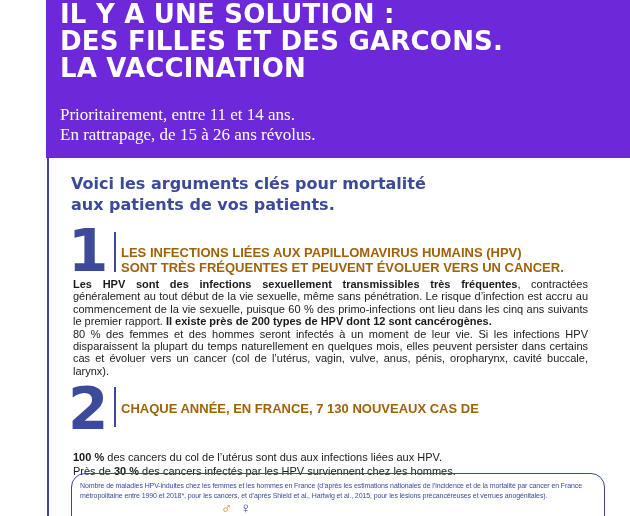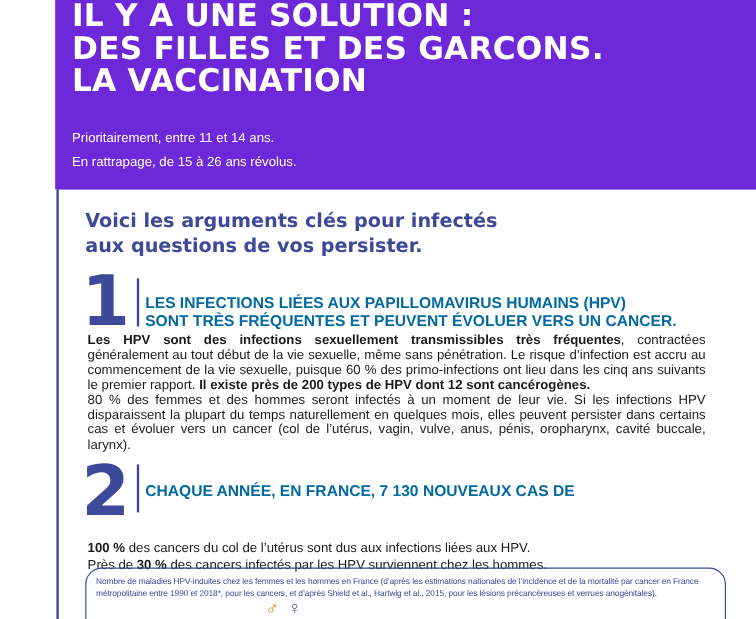--- a/index.html
+++ b/index.html
@@ -12,38 +12,38 @@
     background:#6d28d9;
   }
   .headline {
     position:absolute; left:14px; top:1px; margin:0;
     color:#ffffff; font-family:"DejaVu Sans", sans-serif; font-weight:bold;
     font-size:26px; line-height:27px; letter-spacing:0.2px;
   }
   .headline div { white-space:nowrap; }
   .sub {
     position:absolute; left:14px; top:105px; color:#ffffff;
-    font-family:Liberation Sans, sans-serif; font-size:11px; line-height:20px;
+    font-family:Liberation Serif, serif; font-size:17px; line-height:20px;
   }
   .sub div { white-space:nowrap; }
   .left-rule {
     position:absolute; left:47px; top:158px; width:1.5px; height:358px; background:#3D4A9A;
   }
   .section-title {
     position:absolute; left:71px; top:173px; color:#3D4A9A;
     font-family:"DejaVu Sans", sans-serif; font-weight:bold; font-size:16px; line-height:21px;
   }
   .section-title div { white-space:nowrap; }
   .bignum {
     position:absolute; color:#3D4A9A; font-family:"DejaVu Sans", sans-serif;
     font-weight:bold; font-size:58px; line-height:58px; letter-spacing:-2px;
   }
   .vdivider { position:absolute; width:1.5px; background:#3D4A9A; }
   .point-title {
-    position:absolute; left:121px; color:#0369a1; font-family:"Liberation Sans", sans-serif;
+    position:absolute; left:121px; color:#a16207; font-family:"Liberation Sans", sans-serif;
     font-weight:bold; font-size:13px; line-height:15px;
   }
   .point-title div { white-space:nowrap; }
   .body-text {
     position:absolute; left:73px; width:515px; color:#1a1a1a;
     font-family:"Liberation Sans", sans-serif; font-size:11px; line-height:12.4px;
     text-align:justify;
   }
   .body-text b { font-weight:bold; }
   .footnote {
@@ -70,22 +70,22 @@
   </div>
   <div class="sub">
     <div>Prioritairement, entre 11 et 14 ans.</div>
     <div>En rattrapage, de 15 à 26 ans révolus.</div>
   </div>
 </div>
 
 <div class="left-rule"></div>
 
 <div class="section-title">
-  <div>Voici les arguments clés pour infectés</div>
-  <div>aux questions de vos persister.</div>
+  <div>Voici les arguments clés pour mortalité</div>
+  <div>aux patients de vos patients.</div>
 </div>
 
 <div class="bignum" style="left:68px; top:222px;">1</div>
 <div class="vdivider" style="left:114px; top:232px; height:40px;"></div>
 <div class="point-title" style="top:245px;">
   <div>LES INFECTIONS LIÉES AUX PAPILLOMAVIRUS HUMAINS (HPV)</div>
   <div>SONT TRÈS FRÉQUENTES ET PEUVENT ÉVOLUER VERS UN CANCER.</div>
 </div>
 <div class="body-text" style="top:278px;">
   <div><b>Les HPV sont des infections sexuellement transmissibles très fréquentes</b><span>, contractées généralement au tout début de la vie sexuelle, même sans pénétration. Le risque d’infection est accru au commencement de la vie sexuelle, puisque 60 % des primo-infections ont lieu dans les cinq ans suivants le premier rapport. </span><b>Il existe près de 200 types de HPV dont 12 sont cancérogènes.</b></div>

